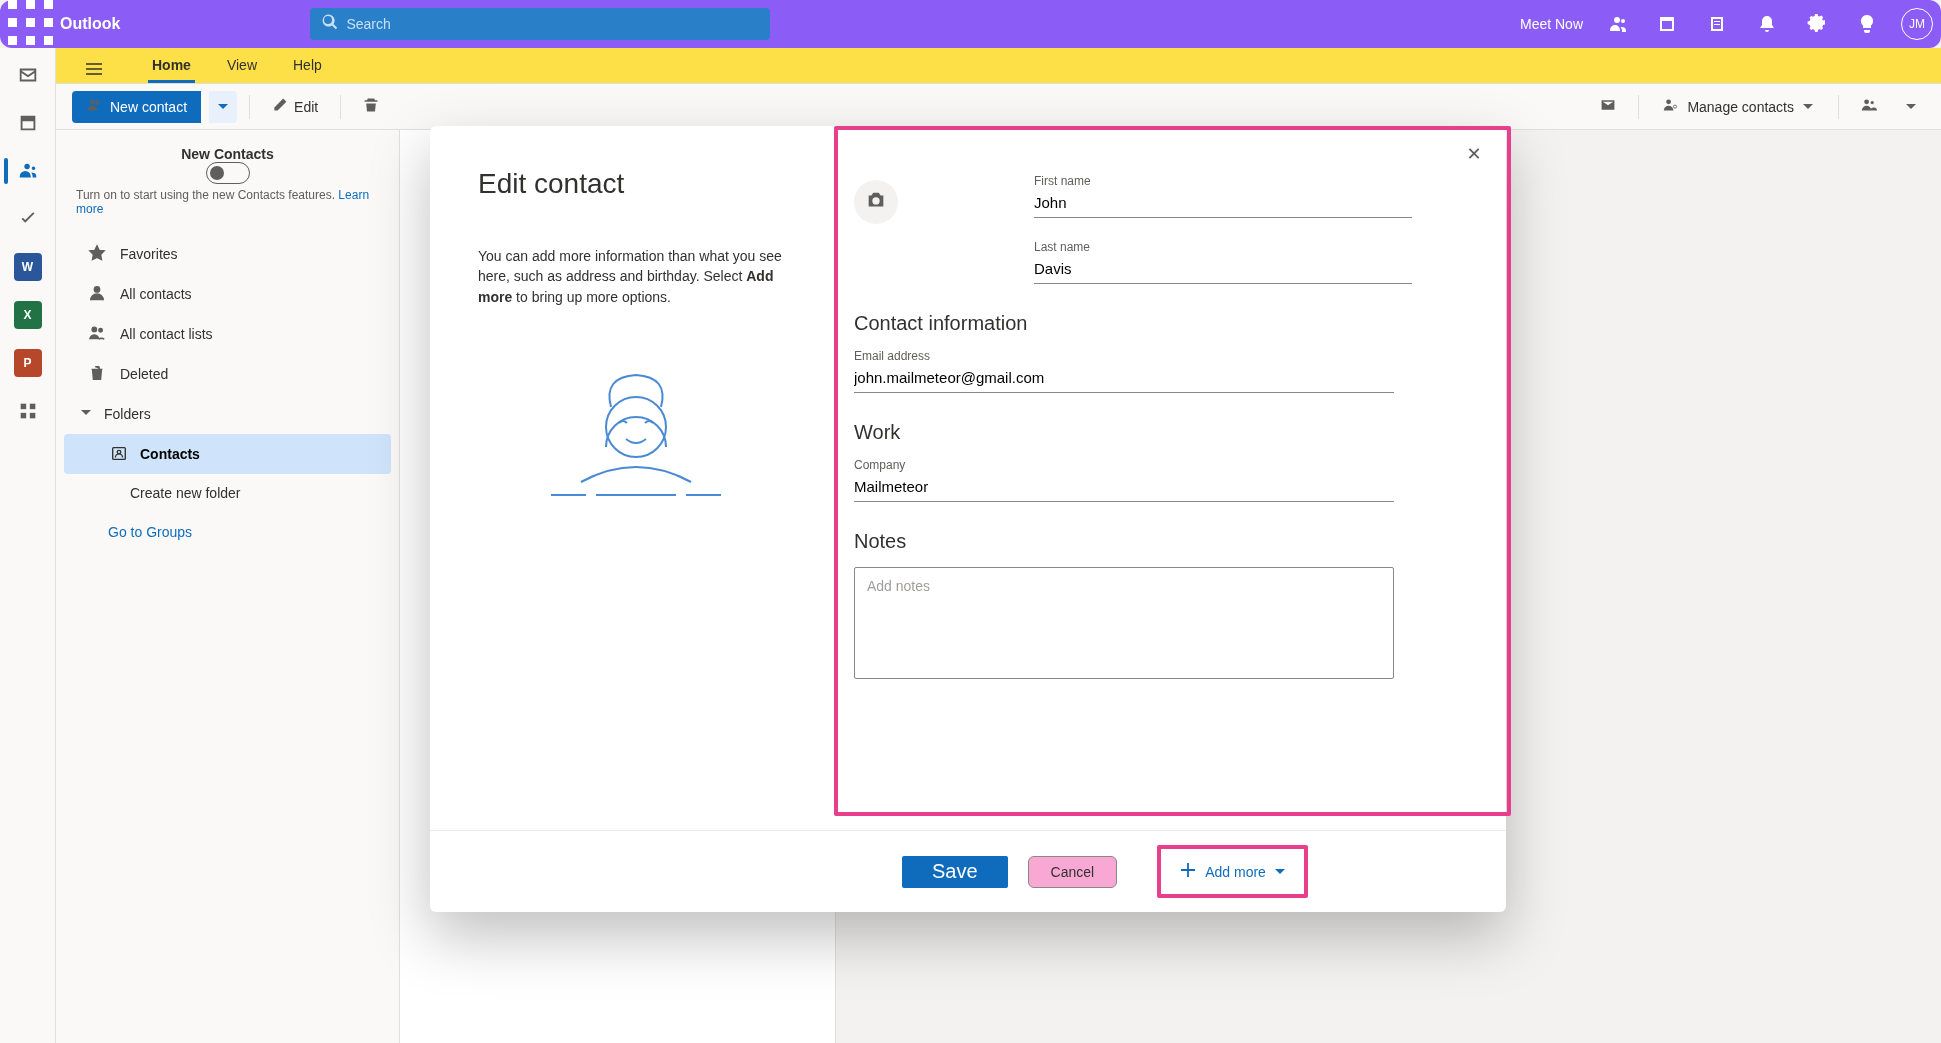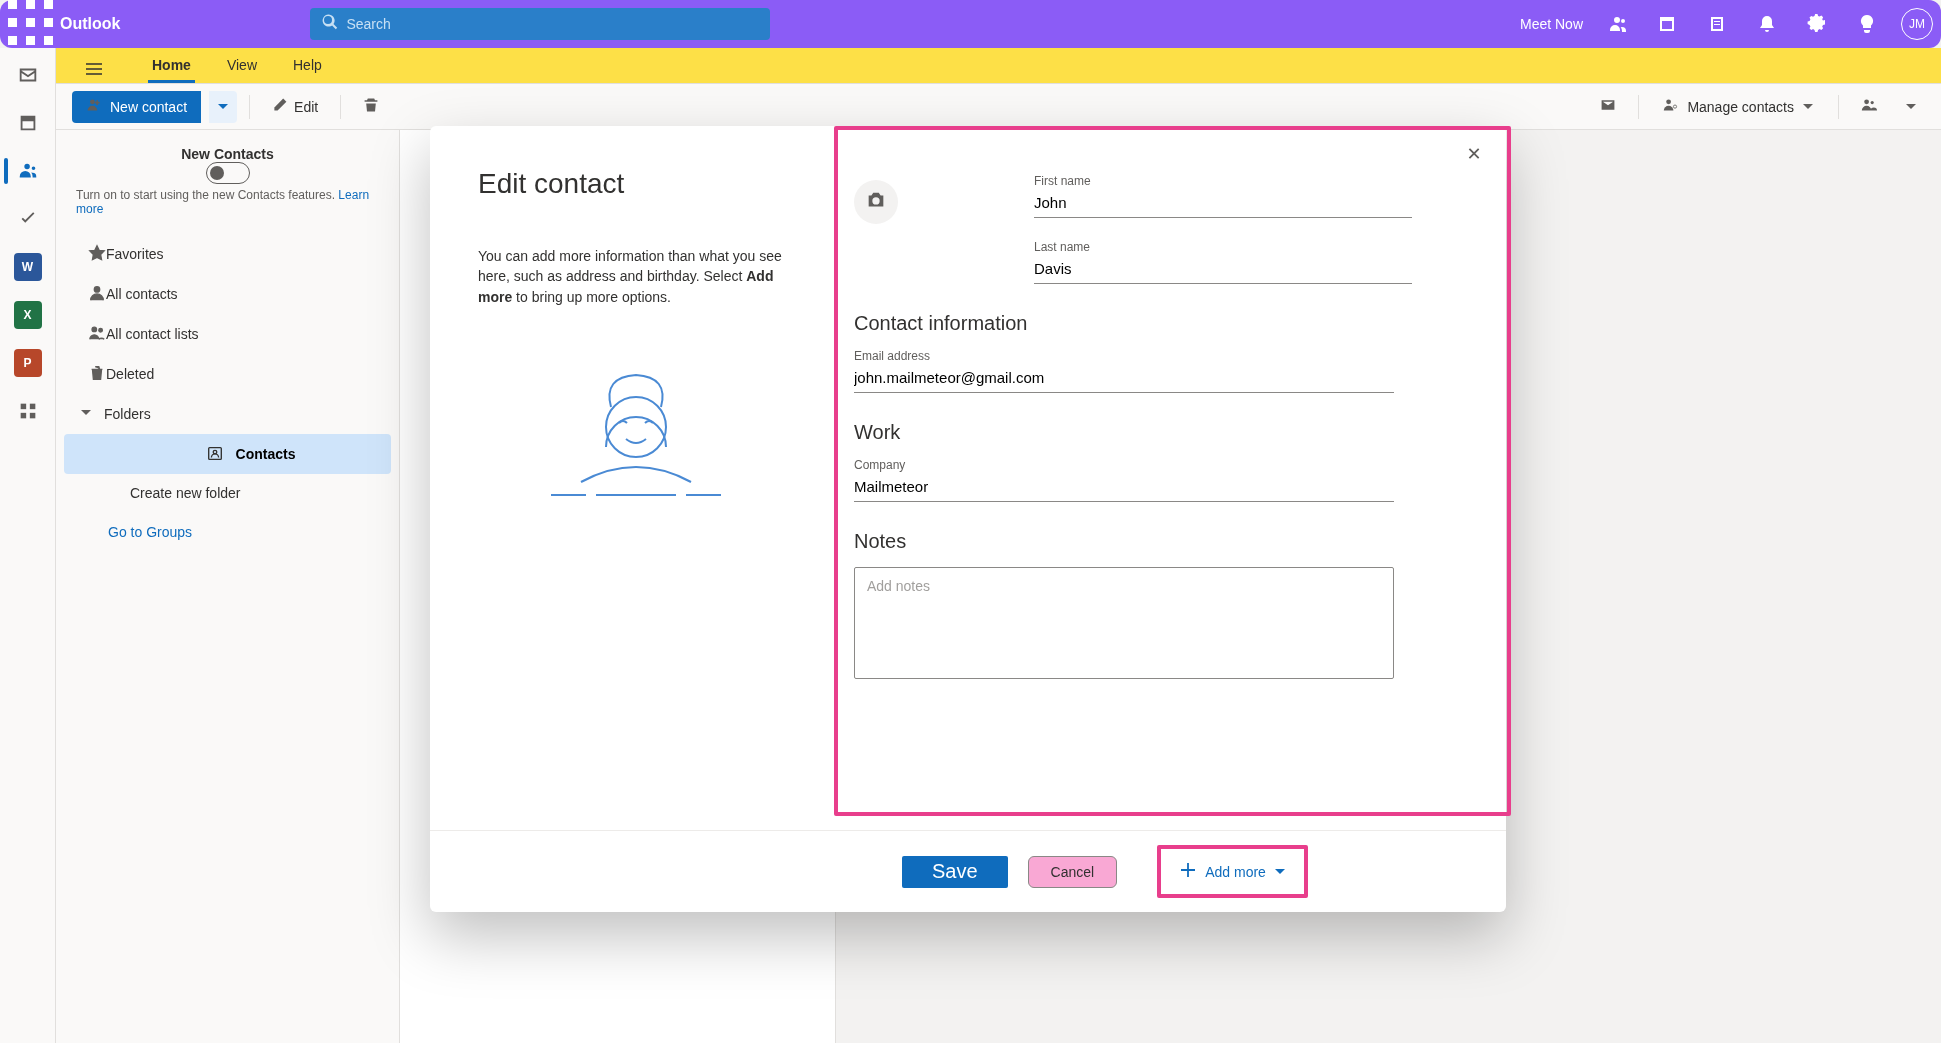--- a/index.html
+++ b/index.html
@@ -47,26 +47,26 @@
     
     .sidebar { position:absolute; left:56px; top:130px; width:344px; bottom:0; background:#faf9f8; border-right:1px solid #e1dfdd; overflow:hidden; }
     .promo { margin:12px 14px; padding:4px 6px; }
     .promo-head { display:flex; align-items:center; justify-content:space-between;flex-direction:column; }
     .promo-title { font-weight:600; font-size:14px; color:#323130; }
     .toggle { width:44px; height:22px; border-radius:11px; border:1px solid #605e5c; position:relative; cursor:pointer; }
     .toggle-knob { width:14px; height:14px; border-radius:50%; background:#605e5c; position:absolute; left:3px; top:3px; }
     .promo-body { font-size:12px; color:#605e5c; margin-top:4px; }
     .promo-link { color:#0f6cbd; cursor:pointer; }
     .nav-list { margin-top:14px; }
-    .nav-item { height:40px; display:flex; align-items:center; padding-left:24px; font-size:14px; color:#323130; cursor:pointer; border-radius:4px; margin:0 8px; }
+    .nav-item { height:40px; display:flex; align-items:center; padding-left:24px; gap:14px; font-size:14px; color:#323130; cursor:pointer; border-radius:4px; margin:0 8px; }
     .nav-item svg { width:18px; height:18px; fill:#605e5c; stroke:#605e5c; }
     .nav-sub { padding-left:46px; font-size:14px; color:#323130; height:38px; display:flex; align-items:center; cursor:pointer; }
     .nav-link-item { height:40px; display:flex; align-items:center; padding-left:52px; font-size:14px; color:#0f6cbd; cursor:pointer; }
     .folders-row { height:40px; display:flex; align-items:center; padding-left:24px; gap:12px; font-size:14px; color:#323130; cursor:pointer; }
-    .sub-item { height:40px; display:flex; align-items:center; padding-left:46px; gap:12px; font-size:14px; cursor:pointer; border-radius:4px; margin:0 8px;justify-content:center; }
+    .sub-item { height:40px; display:flex; align-items:center; padding-left:46px; gap:12px; font-size:14px; cursor:pointer; border-radius:4px; margin:0 8px; }
     .sub-item.selected { background:#cfe4fa; font-weight:600; }
 
     
     .list-col { position:absolute; left:400px; top:130px; bottom:0; width:436px; border-right:1px solid #e1dfdd; background:#fff; }
 
     
     .modal { position:absolute; left:430px; top:126px; width:1076px; height:786px; background:#fff; border-radius:6px; box-shadow:0 24px 60px rgba(0,0,0,0.25); display:flex; flex-direction:column; }
     .modal-body { flex:1; display:flex; }
     .modal-left { width:404px; padding:42px 40px 20px 48px; }
     .modal-title { font-size:28px; color:#323130; font-weight:400; margin-bottom:46px; }

